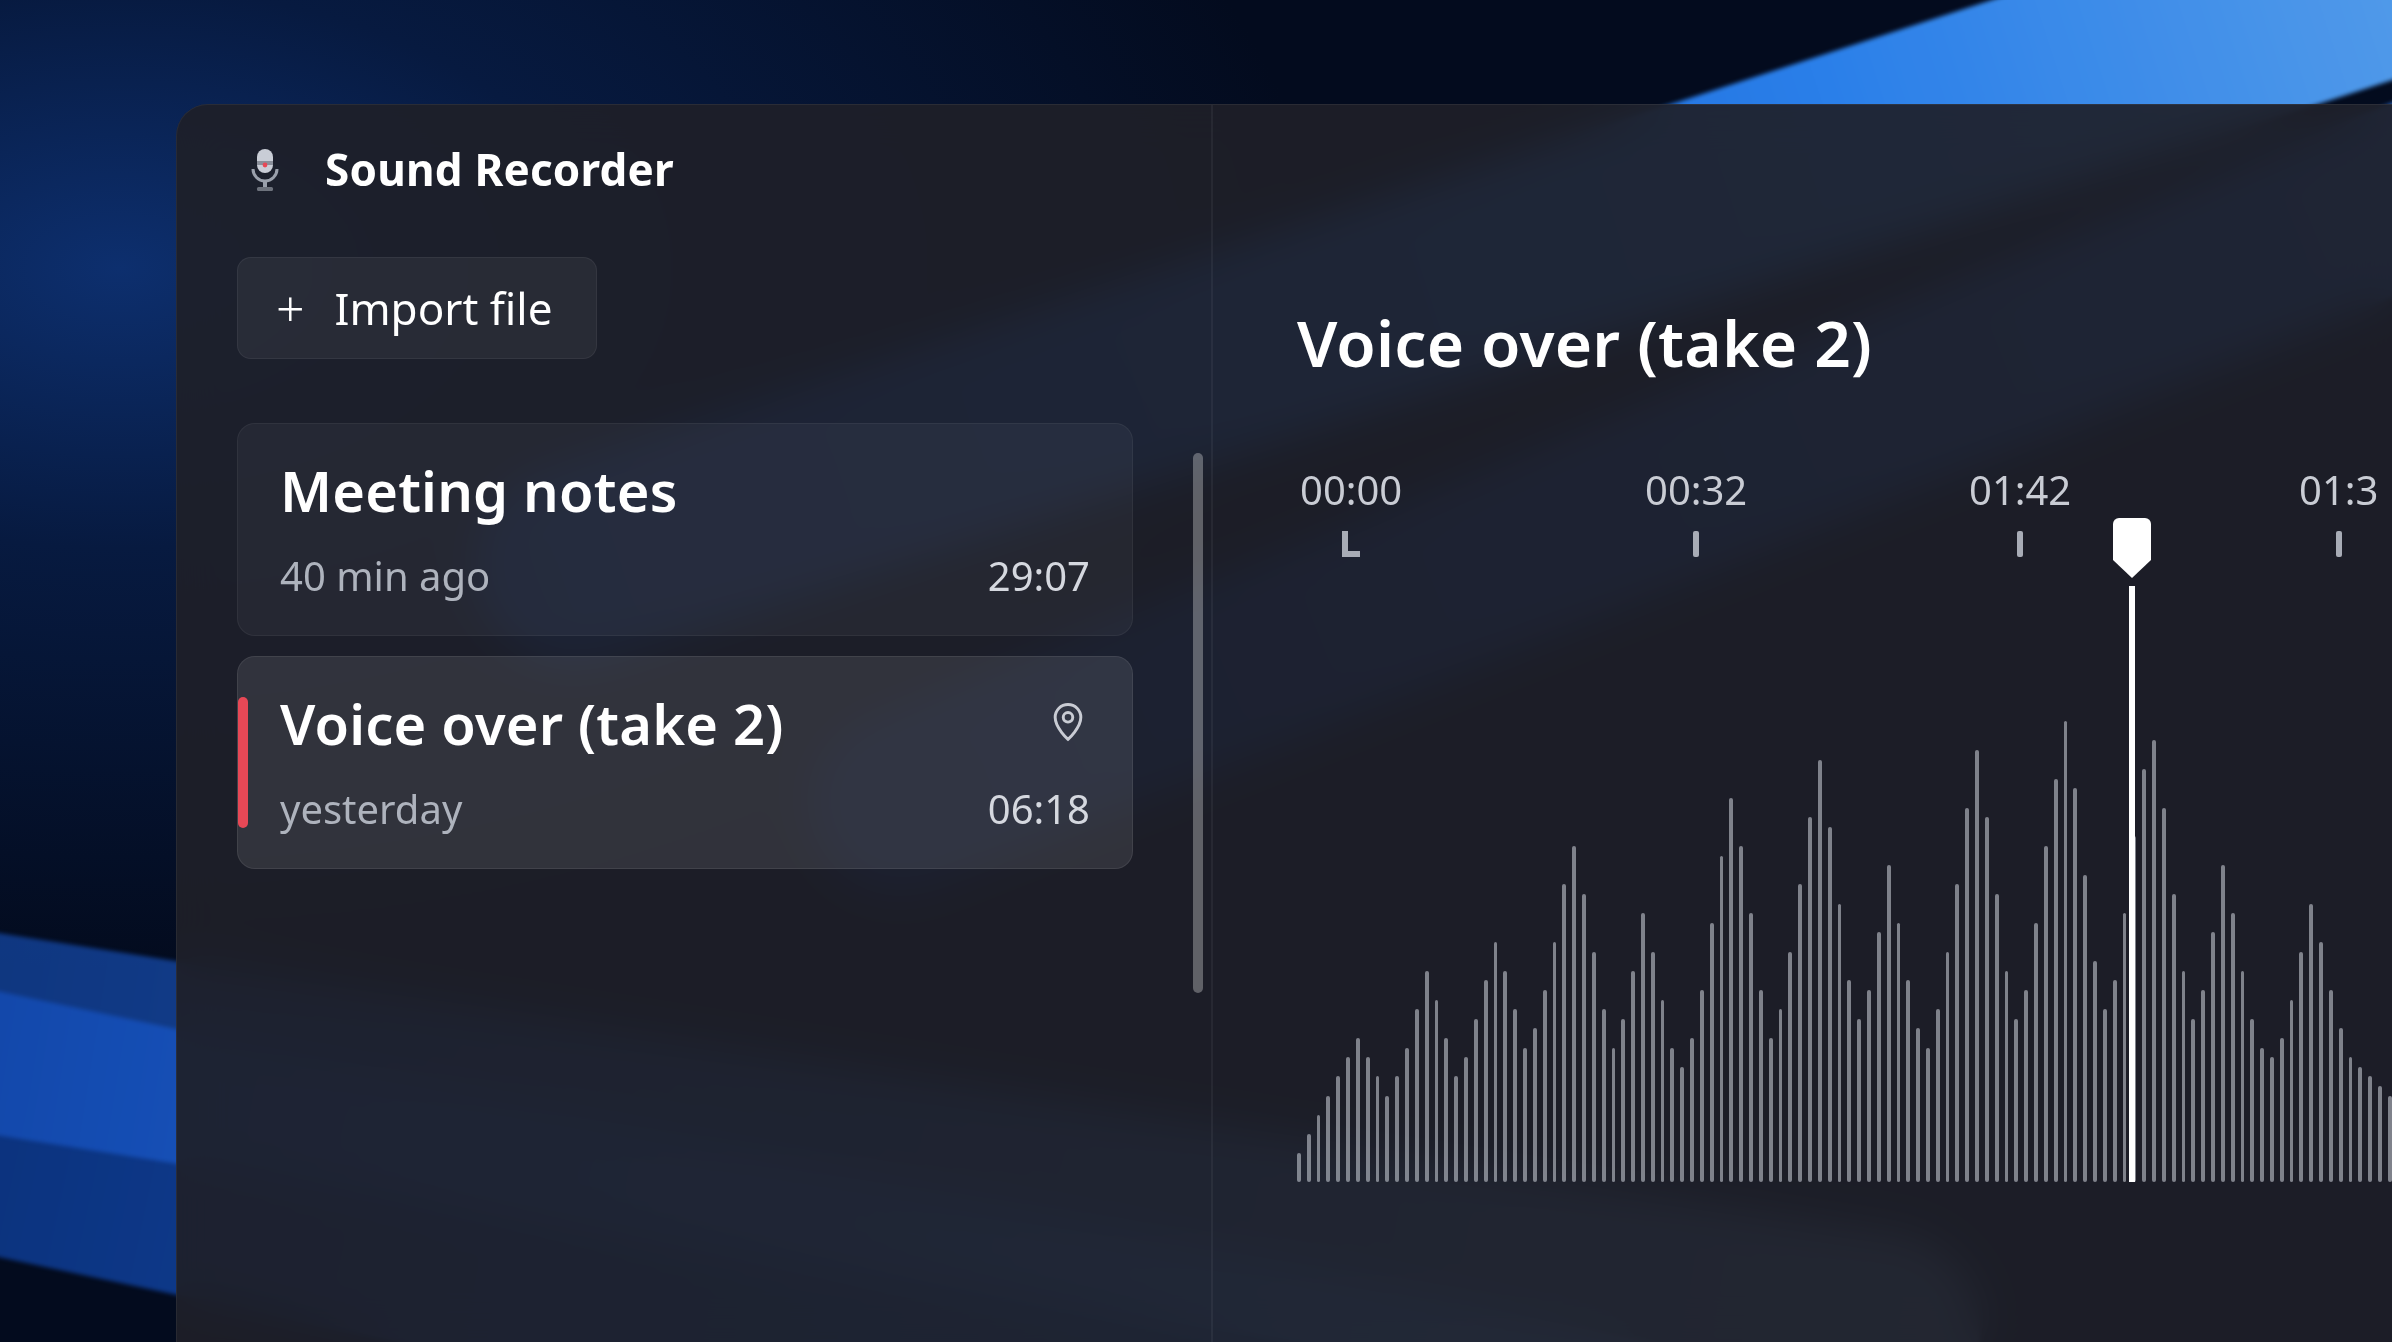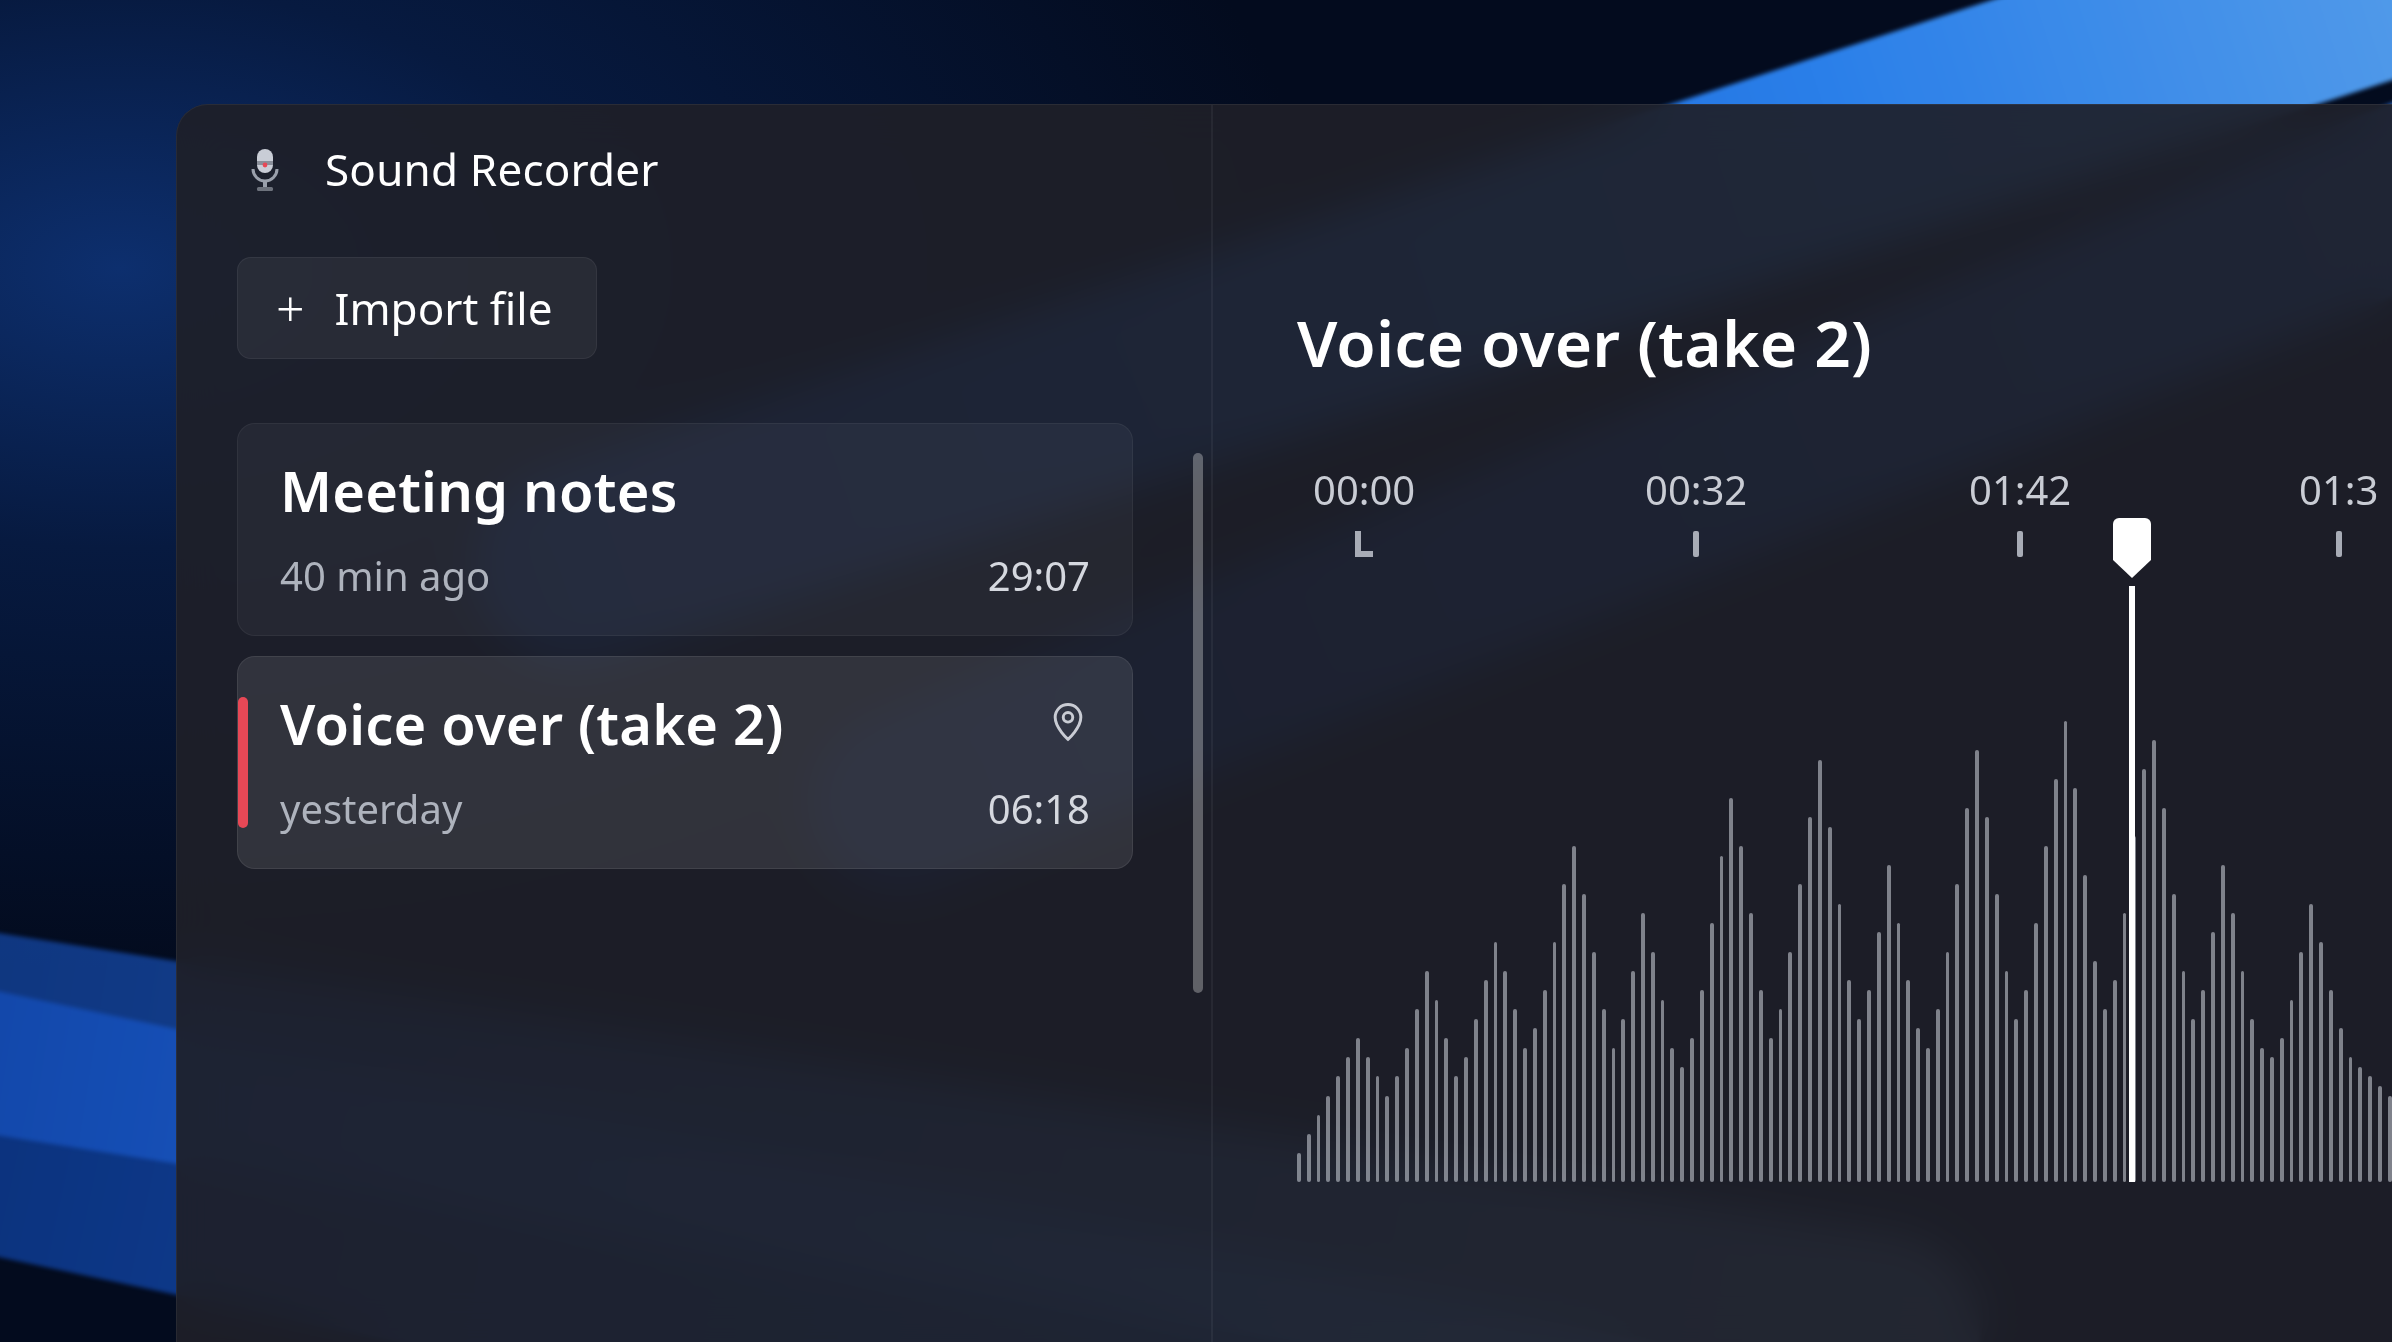--- a/index.html
+++ b/index.html
@@ -27,21 +27,21 @@
     border-left: 1px solid rgba(255,255,255,0.05);
     overflow:hidden;
     z-index:1;
   }
   .titlebar {
     display:flex; align-items:center; gap:38px;
     padding: 34px 60px 0 66px;
     color:#ffffff;
   }
   .titlebar .icon { width:44px; height:44px; display:flex; align-items:center; justify-content:center; }
-  .titlebar .title { font-size:44px; font-weight:400; letter-spacing:0.2px; }
+  .titlebar .title { font-size:44px; font-weight:700; letter-spacing:0.2px; }
 
   .content { display:flex; height:calc(100% - 100px); }
 
   .sidebar {
     width: 1036px;
     padding: 58px 36px 0 60px;
     position:relative;
   }
   .import-btn {
     display:inline-flex; align-items:center; gap:30px;
@@ -174,21 +174,21 @@
       <div class="scrollbar"></div>
     </div>
 
     <div class="divider"></div>
 
     <div class="main">
       <div class="main-title">Voice over (take 2)</div>
 
       <div class="timeline">
         <div class="ticks" id="ticks">
-            <div class="tick start" style="left: 16px;">
+            <div class="tick start" style="left: 3px;">
               <span class="lbl">00:00</span>
               <span class="mark"></span>
             </div>
             <div class="tick" style="left: 348px;">
               <span class="lbl">00:32</span>
               <span class="mark"></span>
             </div>
             <div class="tick" style="left: 672px;">
               <span class="lbl">01:42</span>
               <span class="mark"></span>

